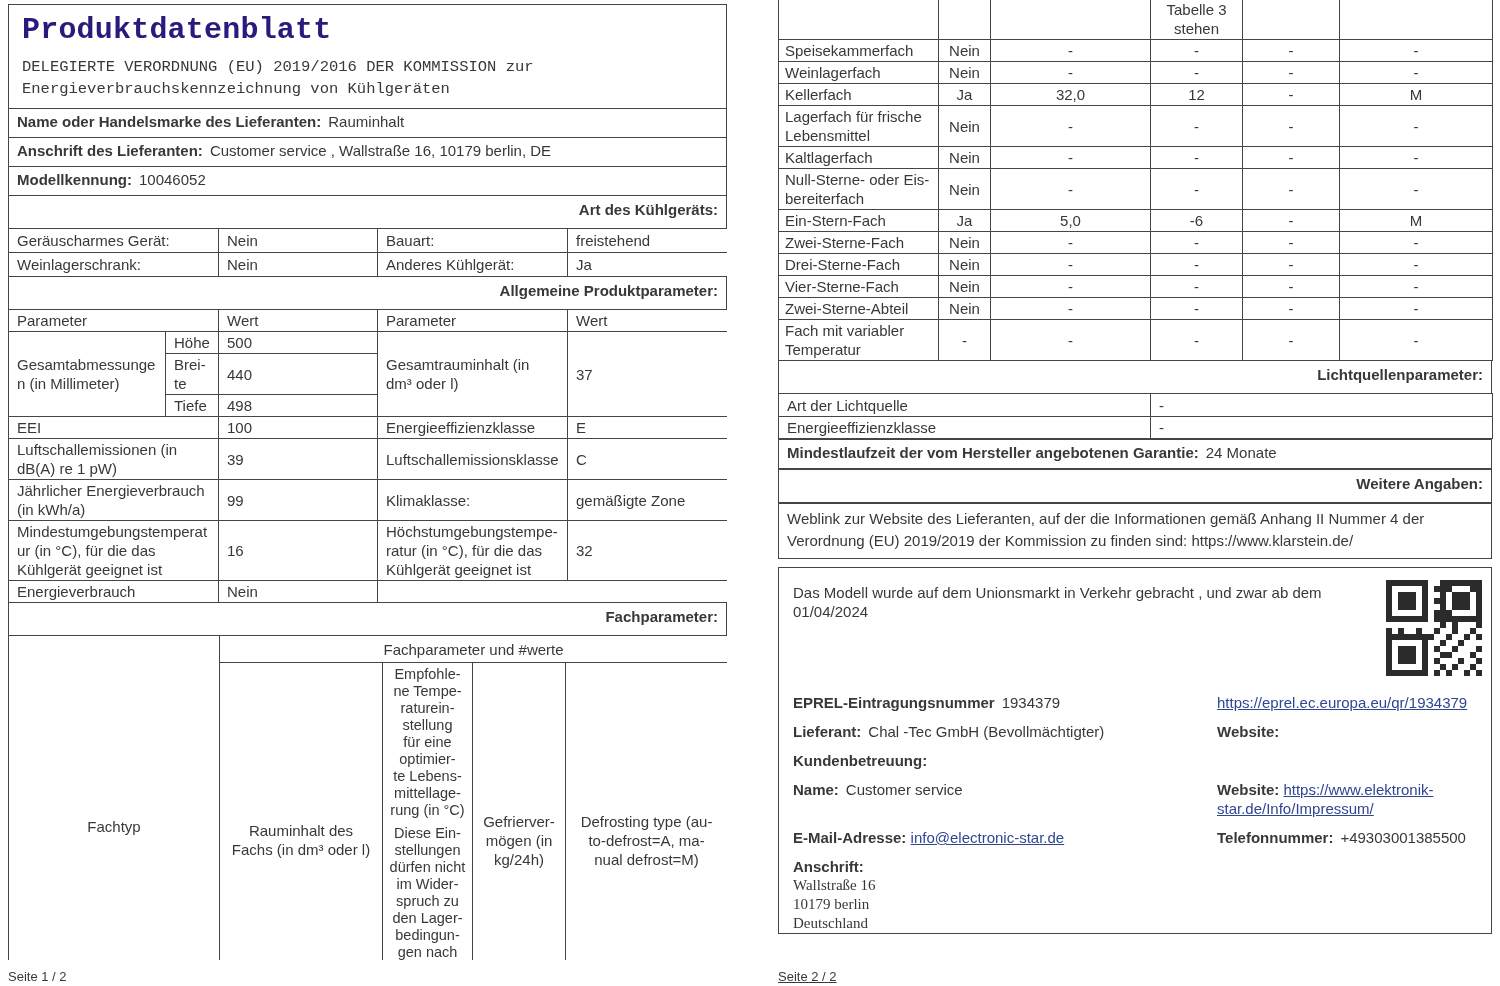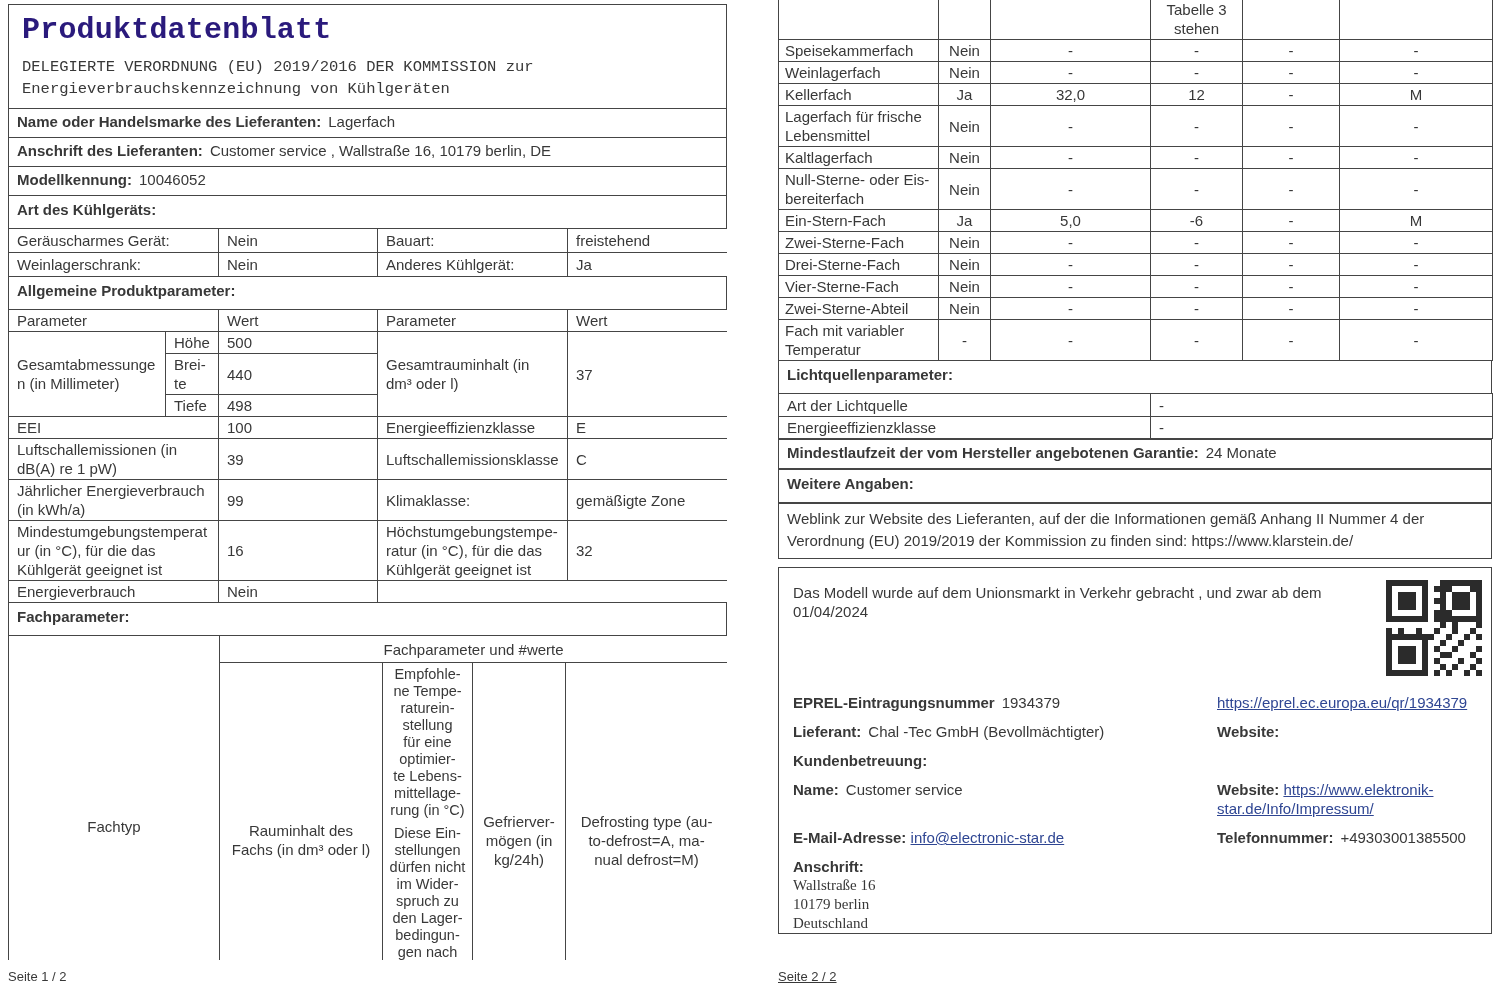--- a/index.html
+++ b/index.html
@@ -7,21 +7,21 @@
   .sheet{position:absolute;background:#fff;}
   #sheet1{left:8px;top:4px;width:719px;height:956px;overflow:hidden;}
   #sheet2{left:778px;top:0;width:714px;}
   .sec{box-sizing:border-box;}
   #sheet1 > * + *, #sheet2 > .tblwrap + *{margin-top:-1px;}
   .box{border:1px solid #454545;box-sizing:border-box;}
   .title-block{padding:6px 13px 8px 13px;font-family:Liberation Mono, monospace;}
   h1{margin:2px 0 9px 0;font-size:30px;font-weight:bold;color:#2a1a7c;letter-spacing:0.2px;}
   .subtitle{margin:0;font-size:15.5px;line-height:22px;color:#383838;}
   .row{padding:3px 8px 5px 8px;font-size:15px;line-height:20px;}
-  .row.tall{padding:4px 8px 8px 8px;}
+  .row.tall{padding:4px 8px 8px 8px;text-align:right;}
   .lbl{font-weight:bold;}
   .val{margin-left:7px;}
   table{border-collapse:collapse;width:100%;table-layout:fixed;margin-top:-1px;}
   td{border:1px solid #454545;padding:1px 8px;font-size:15px;line-height:19px;vertical-align:middle;word-wrap:break-word;}
   .pre{white-space:pre-line;}
   .ctr{text-align:center;}
   .noB td{border-bottom:none;}
   
   #typeTable td{height:21px;}
   #paramsTable td.h{height:19px;}
@@ -67,21 +67,21 @@
 <body>
 
 <div class="sheet" id="sheet1">
 
   <div class="box title-block sec">
     <h1>Produktdatenblatt</h1>
     <p class="subtitle">DELEGIERTE VERORDNUNG (EU) 2019/2016 DER KOMMISSION zur Energieverbrauchskennzeichnung von Kühlgeräten</p>
   </div>
 
   <div class="box row">
-    <span class="lbl">Name oder Handelsmarke des Lieferanten:</span><span class="val">Lagerfach</span>
+    <span class="lbl">Name oder Handelsmarke des Lieferanten:</span><span class="val">Rauminhalt</span>
   </div>
 
   <div class="box row">
     <span class="lbl">Anschrift des Lieferanten:</span><span class="val">Customer service , Wallstraße 16, 10179 berlin, DE</span>
   </div>
 
   <div class="box row">
     <span class="lbl">Modellkennung:</span><span class="val">10046052</span>
   </div>
 

